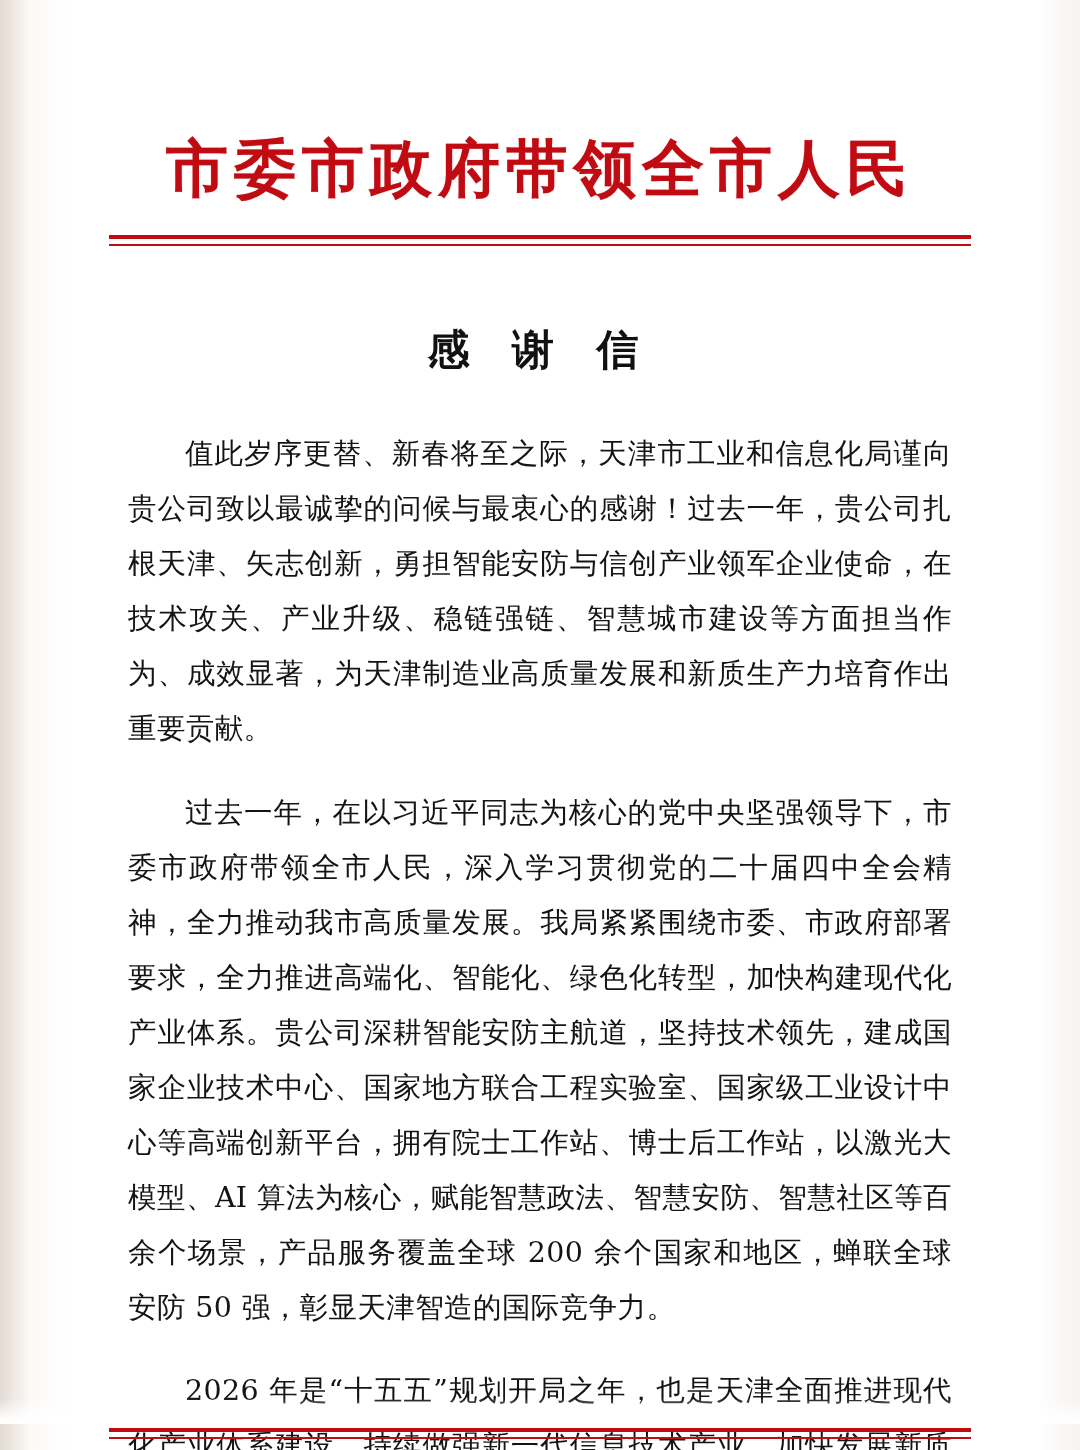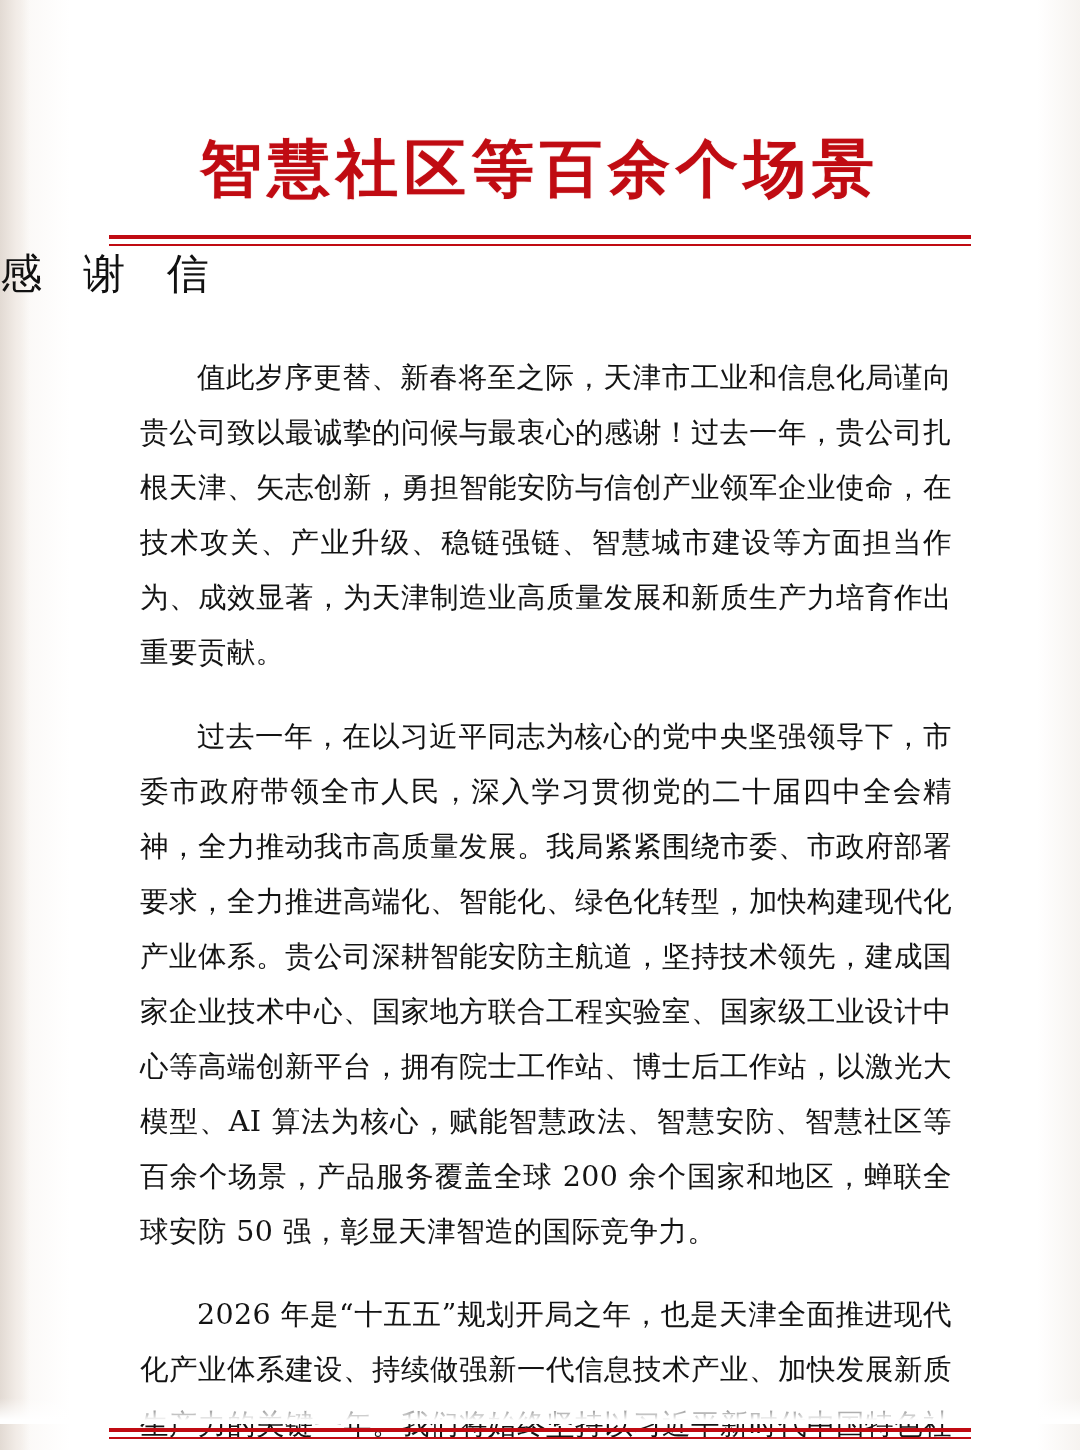--- a/index.html
+++ b/index.html
@@ -67,22 +67,24 @@
   .rule-gap {
     height: 5px;
   }
   .rule-thin {
     height: 2px;
     background: #c00b12;
   }
 
   
   .doc-title {
+    text-align: center;
+    margin-top: 76px;
     font-family: "DejaVu Serif", "Liberation Serif", serif;
-    font-weight: 400;
+    font-weight: 700;
     font-size: 42px;
     letter-spacing: 14px;
     color: #111;
   }
 
   
   .body-block {
     margin: 48px auto 0 auto;
     width: 824px;
     color: #141414;
@@ -91,21 +93,20 @@
     font-family: "DejaVu Serif", "Liberation Serif", serif;
     letter-spacing: 0.4px;
   }
   .salutation {
     margin-bottom: 2px;
   }
   .para {
     text-indent: 2em;
     text-align: justify;
     text-justify: inter-ideograph;
-    margin-left: 12px;
   }
 
   
   .footer-rule {
     position: absolute;
     left: 109px;
     bottom: 18px;
     width: 862px;
     height: 4px;
     background: #c00b12;
@@ -132,21 +133,21 @@
 </style>
 </head>
 <body>
 
 <div class="page">
   <div class="scan-edge"></div>
 
   <div class="content">
 
     <div class="letterhead">
-      <div class="letterhead-title">智慧社区等百余个场景</div>
+      <div class="letterhead-title">市委市政府带领全市人民</div>
     </div>
 
     <div class="rules">
       <div class="rule-thick"></div>
       <div class="rule-gap"></div>
       <div class="rule-thin"></div>
     </div>
 
     <div class="doc-title">感 谢 信</div>
 

